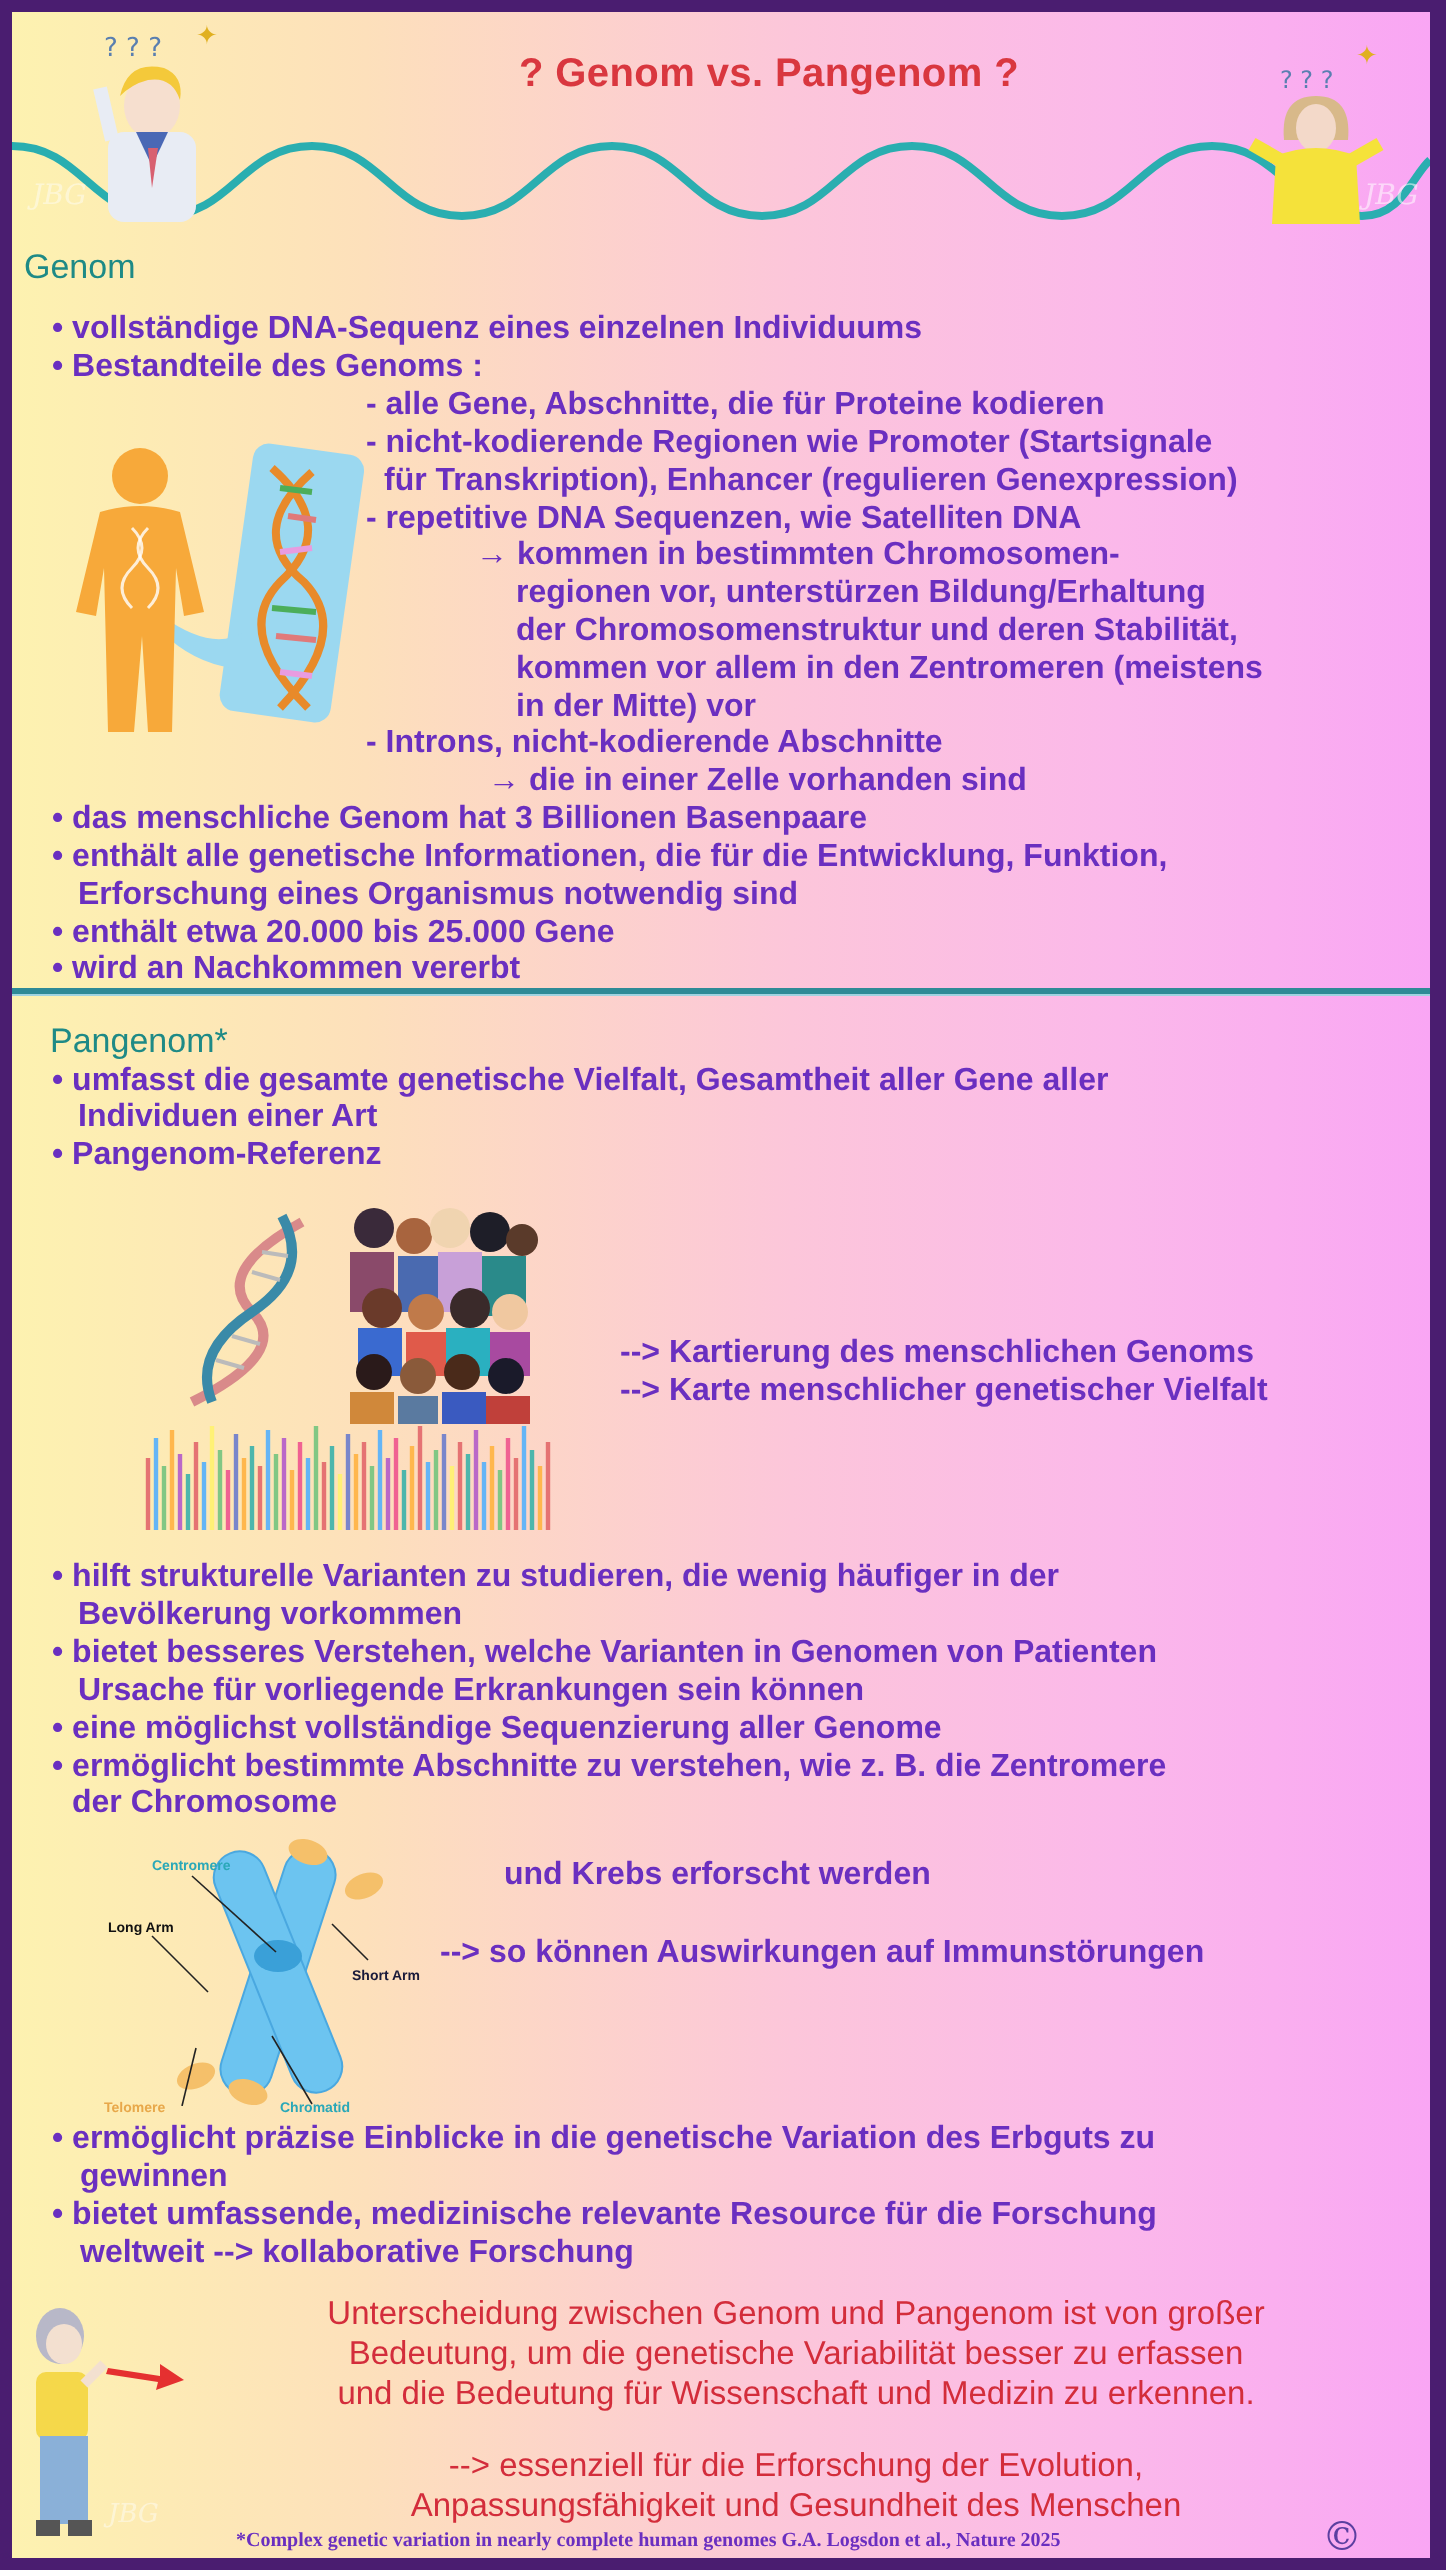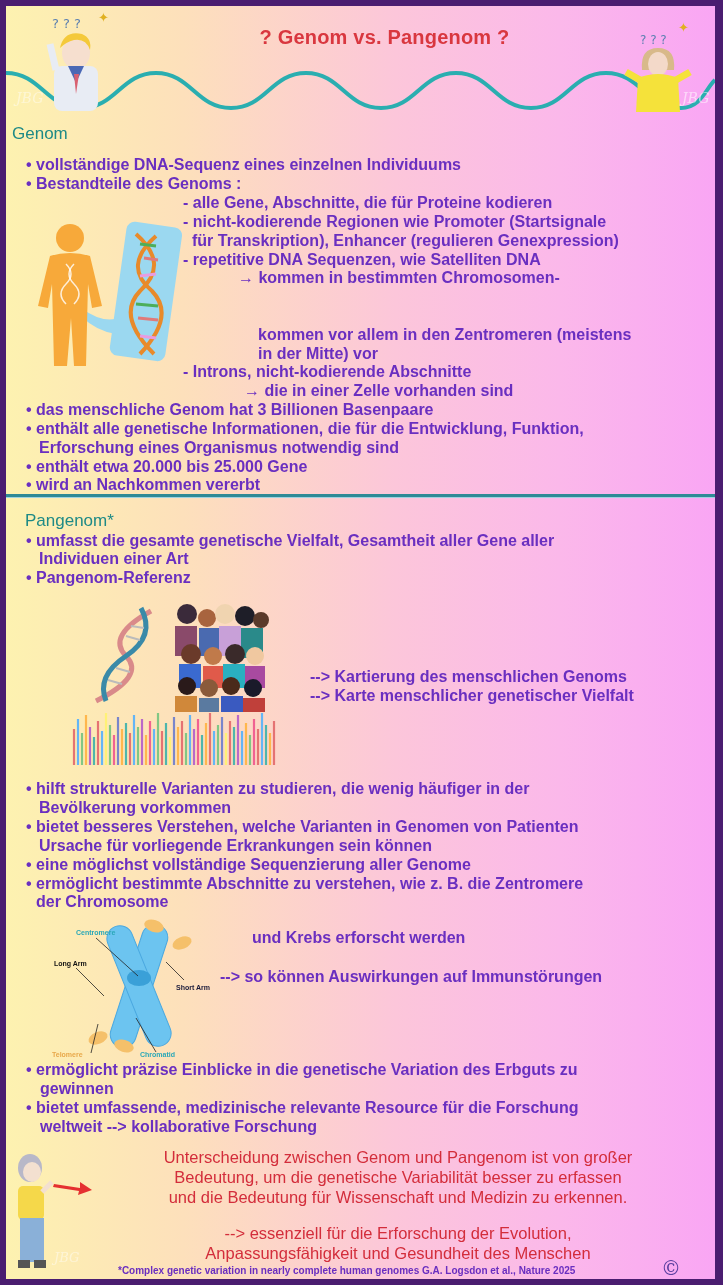--- a/index.html
+++ b/index.html
@@ -8,21 +8,21 @@
     background:linear-gradient(90deg,#fdf2b0 0%,#fde0bb 25%,#fcc6da 55%,#fbb8ea 78%,#f9a6f4 100%);
     overflow:hidden; }
   .abs { position:absolute; }
   .title { left:0; width:709px; top:20px; text-align:center; color:#d9373f; font-weight:bold; font-size:20px; letter-spacing:0.2px;padding-left:24px; }
   .wave { left:0; top:52px; }
   .h2 { color:#1e8a86; font-weight:normal; font-size:17px; }
   .txt { color:#6a2fc0; font-weight:bold; font-size:16px; line-height:18.6px; white-space:nowrap; }
   .red { color:#d32d3b; font-weight:normal; font-size:16.5px; line-height:19.5px; text-align:center; white-space:nowrap; }
   .bul::before { content:"• "; }
   .divider { left:0; width:709px; top:488px; height:3px; background:#2e8a96; border-bottom:1px solid #9fd3e0; }
-  .foot { font-size:10px; color:#6a2fc0; font-weight:bold; white-space:nowrap; }
+  .foot { font-size:10px; color:#6a2fc0; font-weight:bold; white-space:nowrap;font-family:Liberation Serif, serif; }
   .sig { font-family:"DejaVu Serif", serif; font-style:italic; color:#5b3fa0; font-size:20px; }
   .lbl { font-size:7px; font-weight:bold; }
 </style>
 </head>
 <body>
 
 <div class="frame">
 
   <div class="abs title">? Genom  vs.  Pangenom ?</div>
 
@@ -55,20 +55,22 @@
 
   <div class="abs h2" style="left:6px;top:118px">Genom</div>
 
   <div class="abs txt bul" style="left:20px;top:150px">vollständige DNA-Sequenz eines einzelnen Individuums</div>
   <div class="abs txt bul" style="left:20px;top:169px">Bestandteile des Genoms :</div>
   <div class="abs txt" style="left:177px;top:188px">- alle Gene, Abschnitte, die für Proteine kodieren</div>
   <div class="abs txt" style="left:177px;top:207px">- nicht-kodierende Regionen wie Promoter (Startsignale</div>
   <div class="abs txt" style="left:186px;top:226px">für Transkription), Enhancer (regulieren Genexpression)</div>
   <div class="abs txt" style="left:177px;top:245px">- repetitive DNA Sequenzen, wie Satelliten DNA</div>
   <div class="abs txt" style="left:232px;top:263px">→ kommen in bestimmten Chromosomen-</div>
+  <div class="abs txt" style="left:252px;top:282px">regionen vor, unterstürzen Bildung/Erhaltung</div>
+  <div class="abs txt" style="left:252px;top:301px">der Chromosomenstruktur und deren Stabilität,</div>
   <div class="abs txt" style="left:252px;top:320px">kommen vor allem in den Zentromeren (meistens</div>
   <div class="abs txt" style="left:252px;top:339px">in der Mitte) vor</div>
   <div class="abs txt" style="left:177px;top:357px">- Introns, nicht-kodierende Abschnitte</div>
   <div class="abs txt" style="left:238px;top:376px">→ die in einer Zelle vorhanden sind</div>
   <div class="abs txt bul" style="left:20px;top:395px">das menschliche Genom hat 3 Billionen Basenpaare</div>
   <div class="abs txt bul" style="left:20px;top:414px">enthält alle genetische Informationen, die für die Entwicklung, Funktion,</div>
   <div class="abs txt" style="left:33px;top:433px">Erforschung eines Organismus notwendig sind</div>
   <div class="abs txt bul" style="left:20px;top:452px">enthält etwa 20.000 bis 25.000 Gene</div>
   <div class="abs txt bul" style="left:20px;top:470px">wird an Nachkommen vererbt</div>
 

